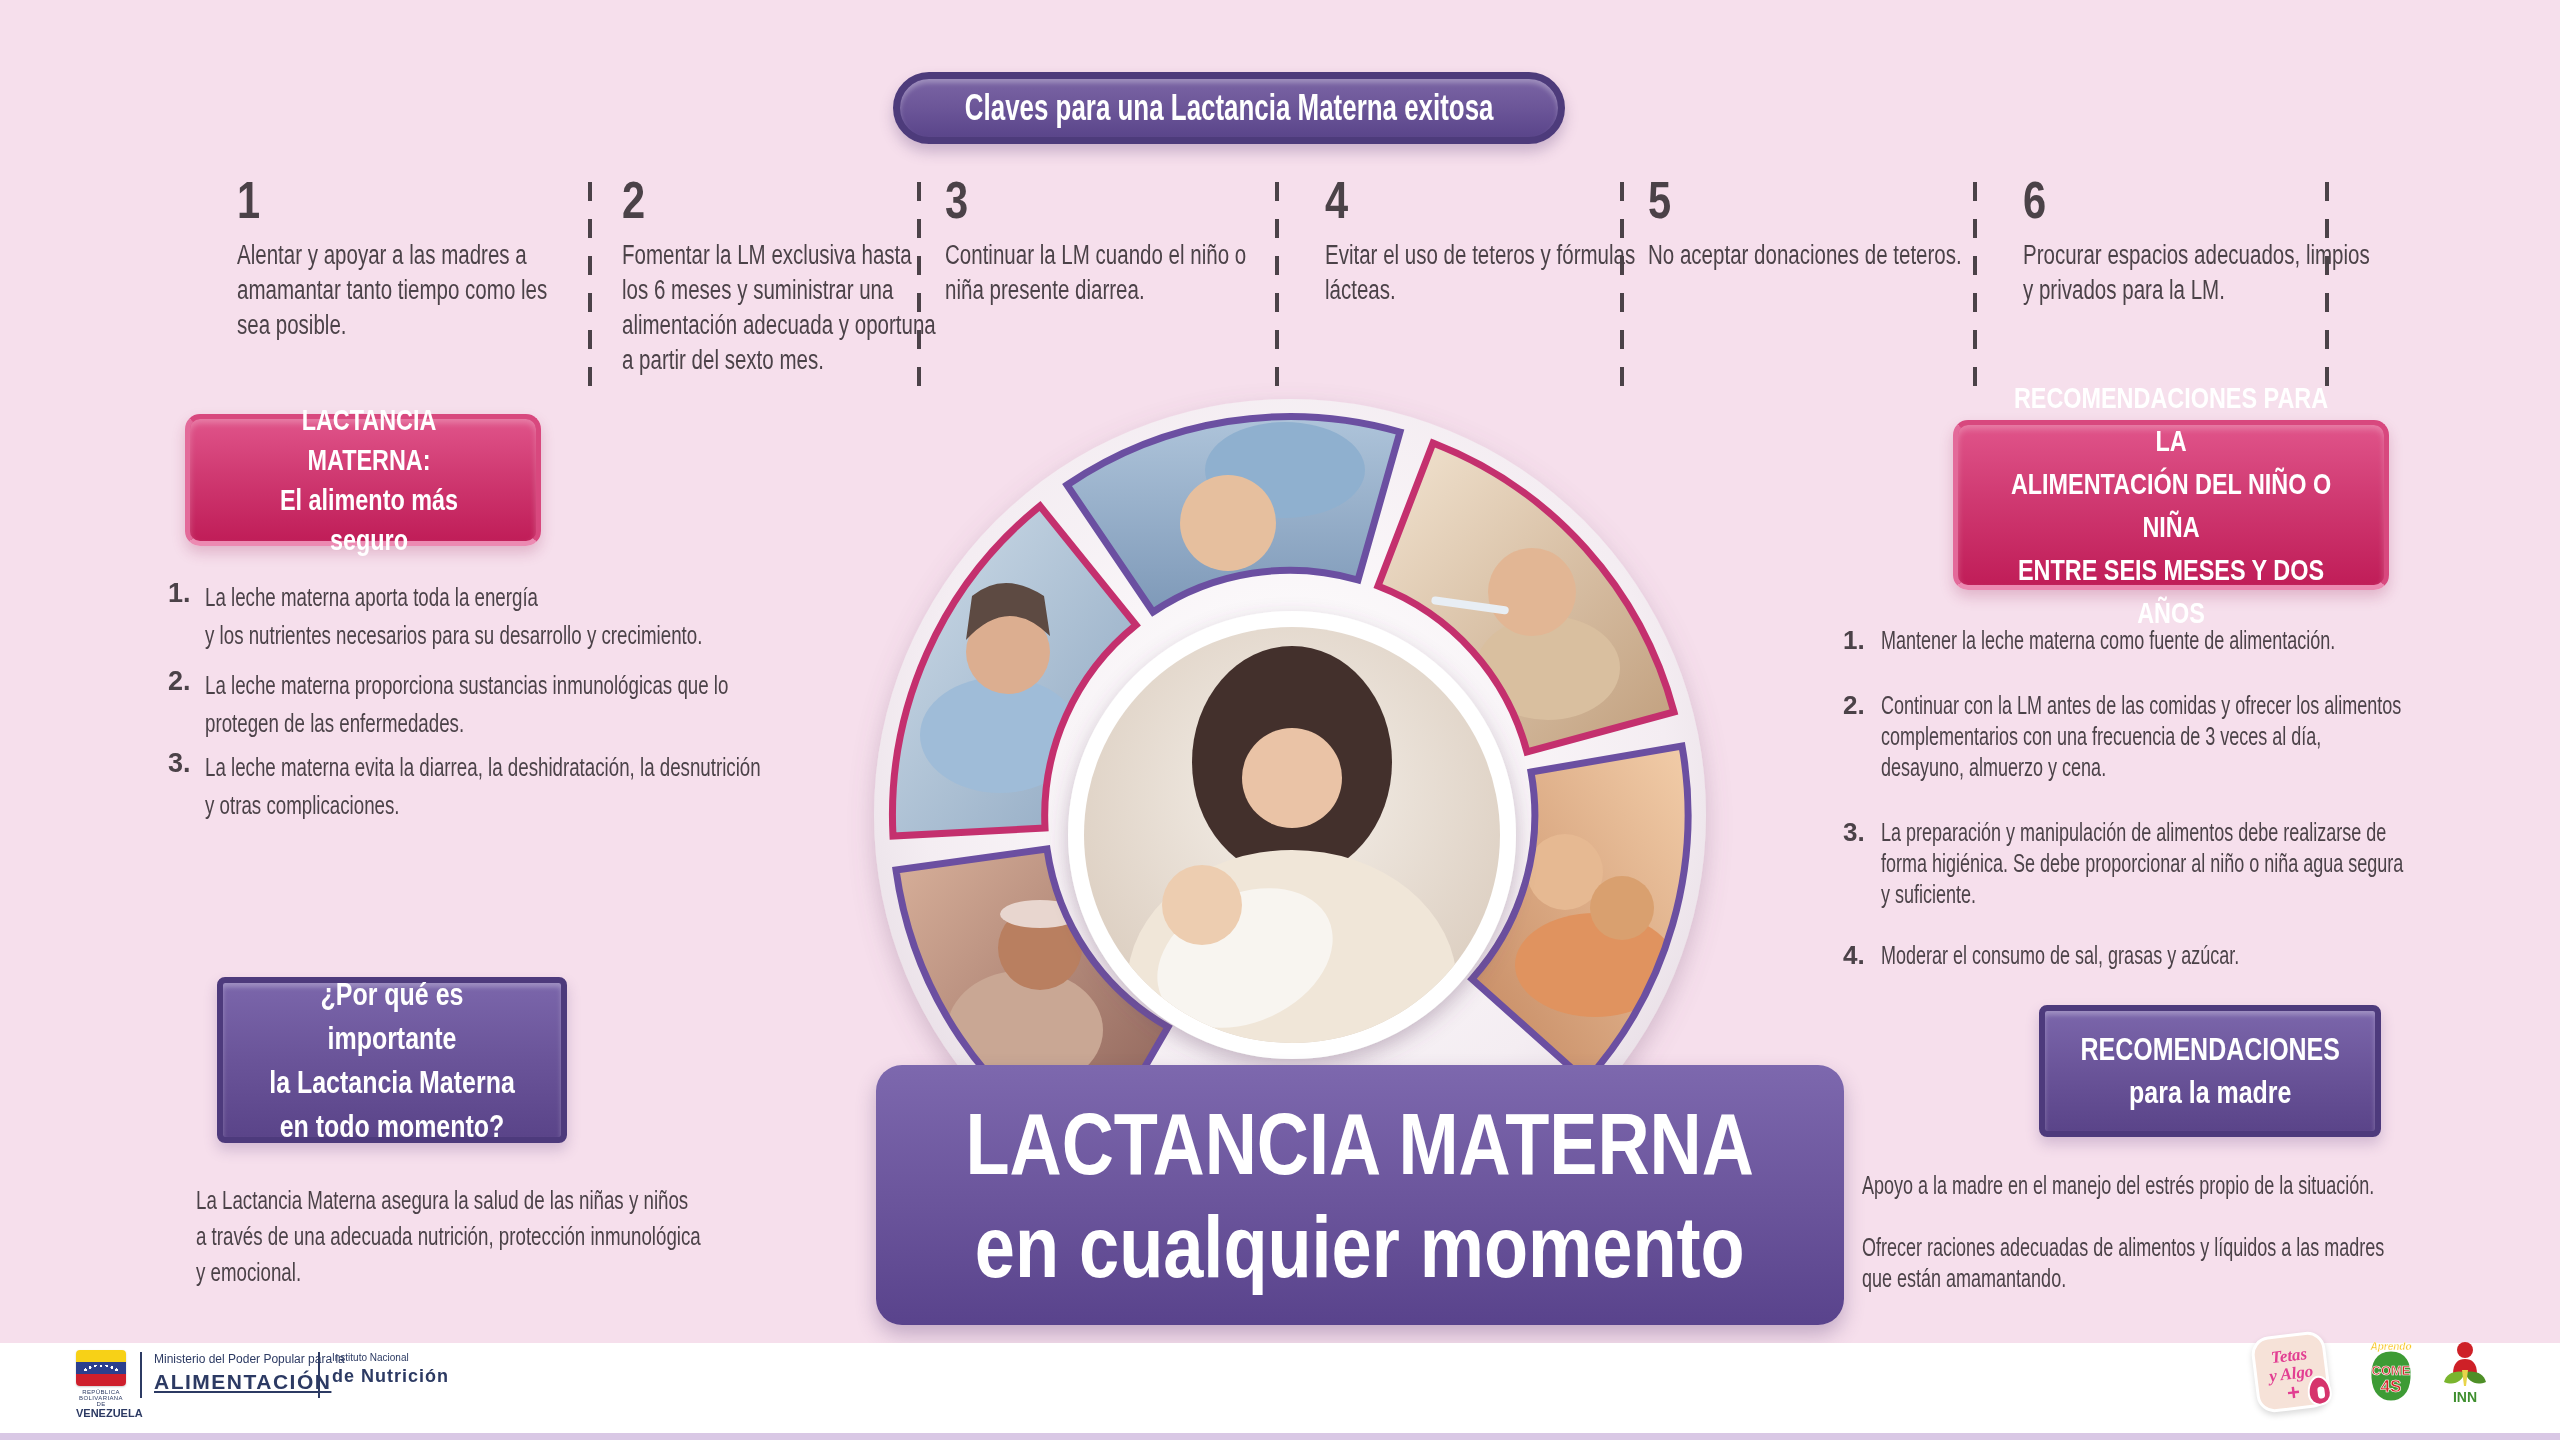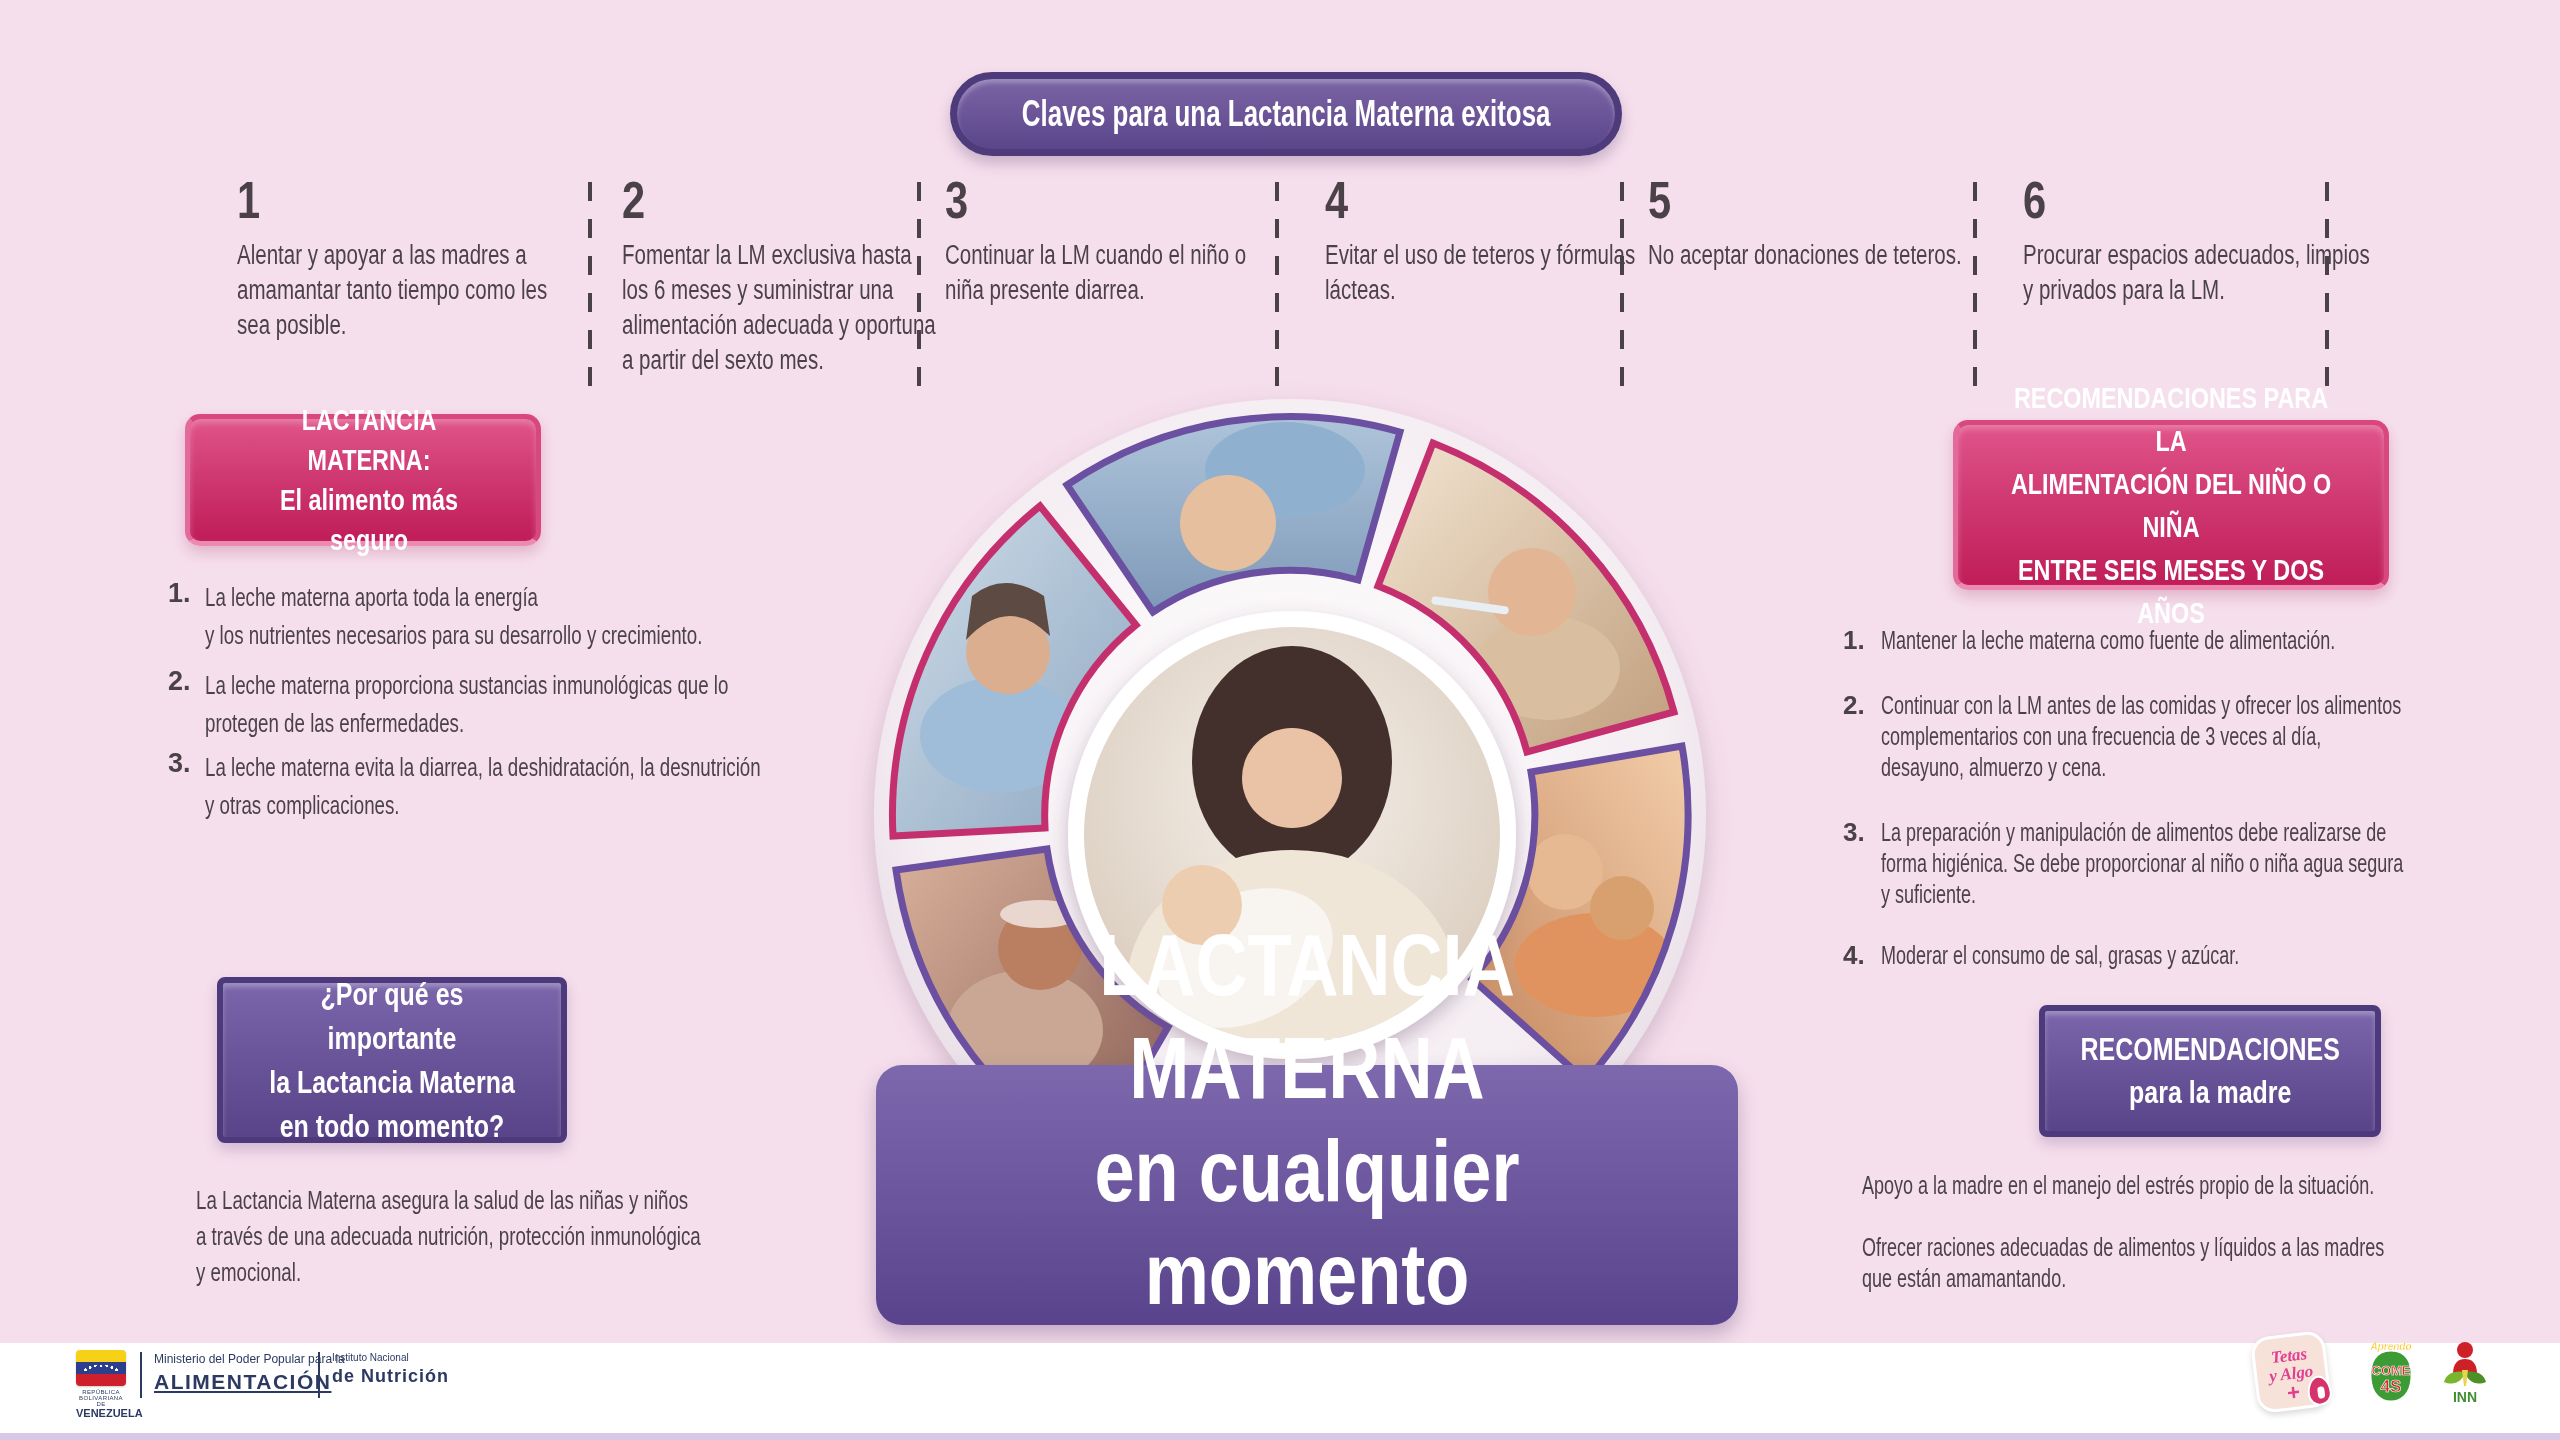--- a/index.html
+++ b/index.html
@@ -14,21 +14,21 @@
 
   
   .sq72 { transform: scaleX(.72); transform-origin: 0 0; }
   .sq76 { transform: scaleX(.76); transform-origin: 0 0; }
   .sqc  { transform: scaleX(.78); transform-origin: 50% 0; }
 
   .pre { white-space: pre-line; }
 
   
   .pill {
-    left: 950px; top: 72px; width: 672px; height: 84px;
+    left: 893px; top: 72px; width: 672px; height: 72px;
     background: linear-gradient(180deg, #7a64a4 0%, #6a5497 55%, #5a458a 100%);
     border: 7px solid #4d3b7b;
     border-radius: 44px;
     box-shadow: inset 0 4px 5px rgba(255,255,255,.28), 0 8px 14px rgba(90,60,120,.28);
     display: flex; align-items: center; justify-content: center;
   }
   .pill-text {
     color: #fff; font-weight: bold; font-size: 36px; letter-spacing: 0;
     transform: scaleX(.72); transform-origin: 50% 50%; white-space: nowrap;
   }
@@ -60,25 +60,25 @@
     border-radius: 8px;
     box-shadow: inset 0 4px 5px rgba(255,255,255,.28), 0 7px 14px rgba(80,50,120,.22);
   }
   .badge .bt { display: block; white-space: pre-line; }
 
   .body-text { color: #4b4248; }
   .listnum { font-weight: bold; color: #4b4248; }
 
   
   .title-box {
-    left: 876px; top: 1065px; width: 862px; height: 260px;
+    left: 876px; top: 1065px; width: 968px; height: 260px;
     background: linear-gradient(180deg, #7d68ae 0%, #6a549b 55%, #59438c 100%);
     border-radius: 26px;
     box-shadow: 0 10px 20px rgba(80,50,110,.3);
-    display: flex; align-items: flex-end; justify-content: center;
+    display: flex; align-items: center; justify-content: center;
     z-index: 3;
   }
   .title-text {
     color: #fff; font-weight: bold; font-size: 88px; line-height: 103px;
     text-align: center; white-space: pre-line;
     transform: scaleX(.82); transform-origin: 50% 50%;
   }
 
   .collage { left: 0; top: 0; width: 2560px; height: 1440px; z-index: 1; }
 

